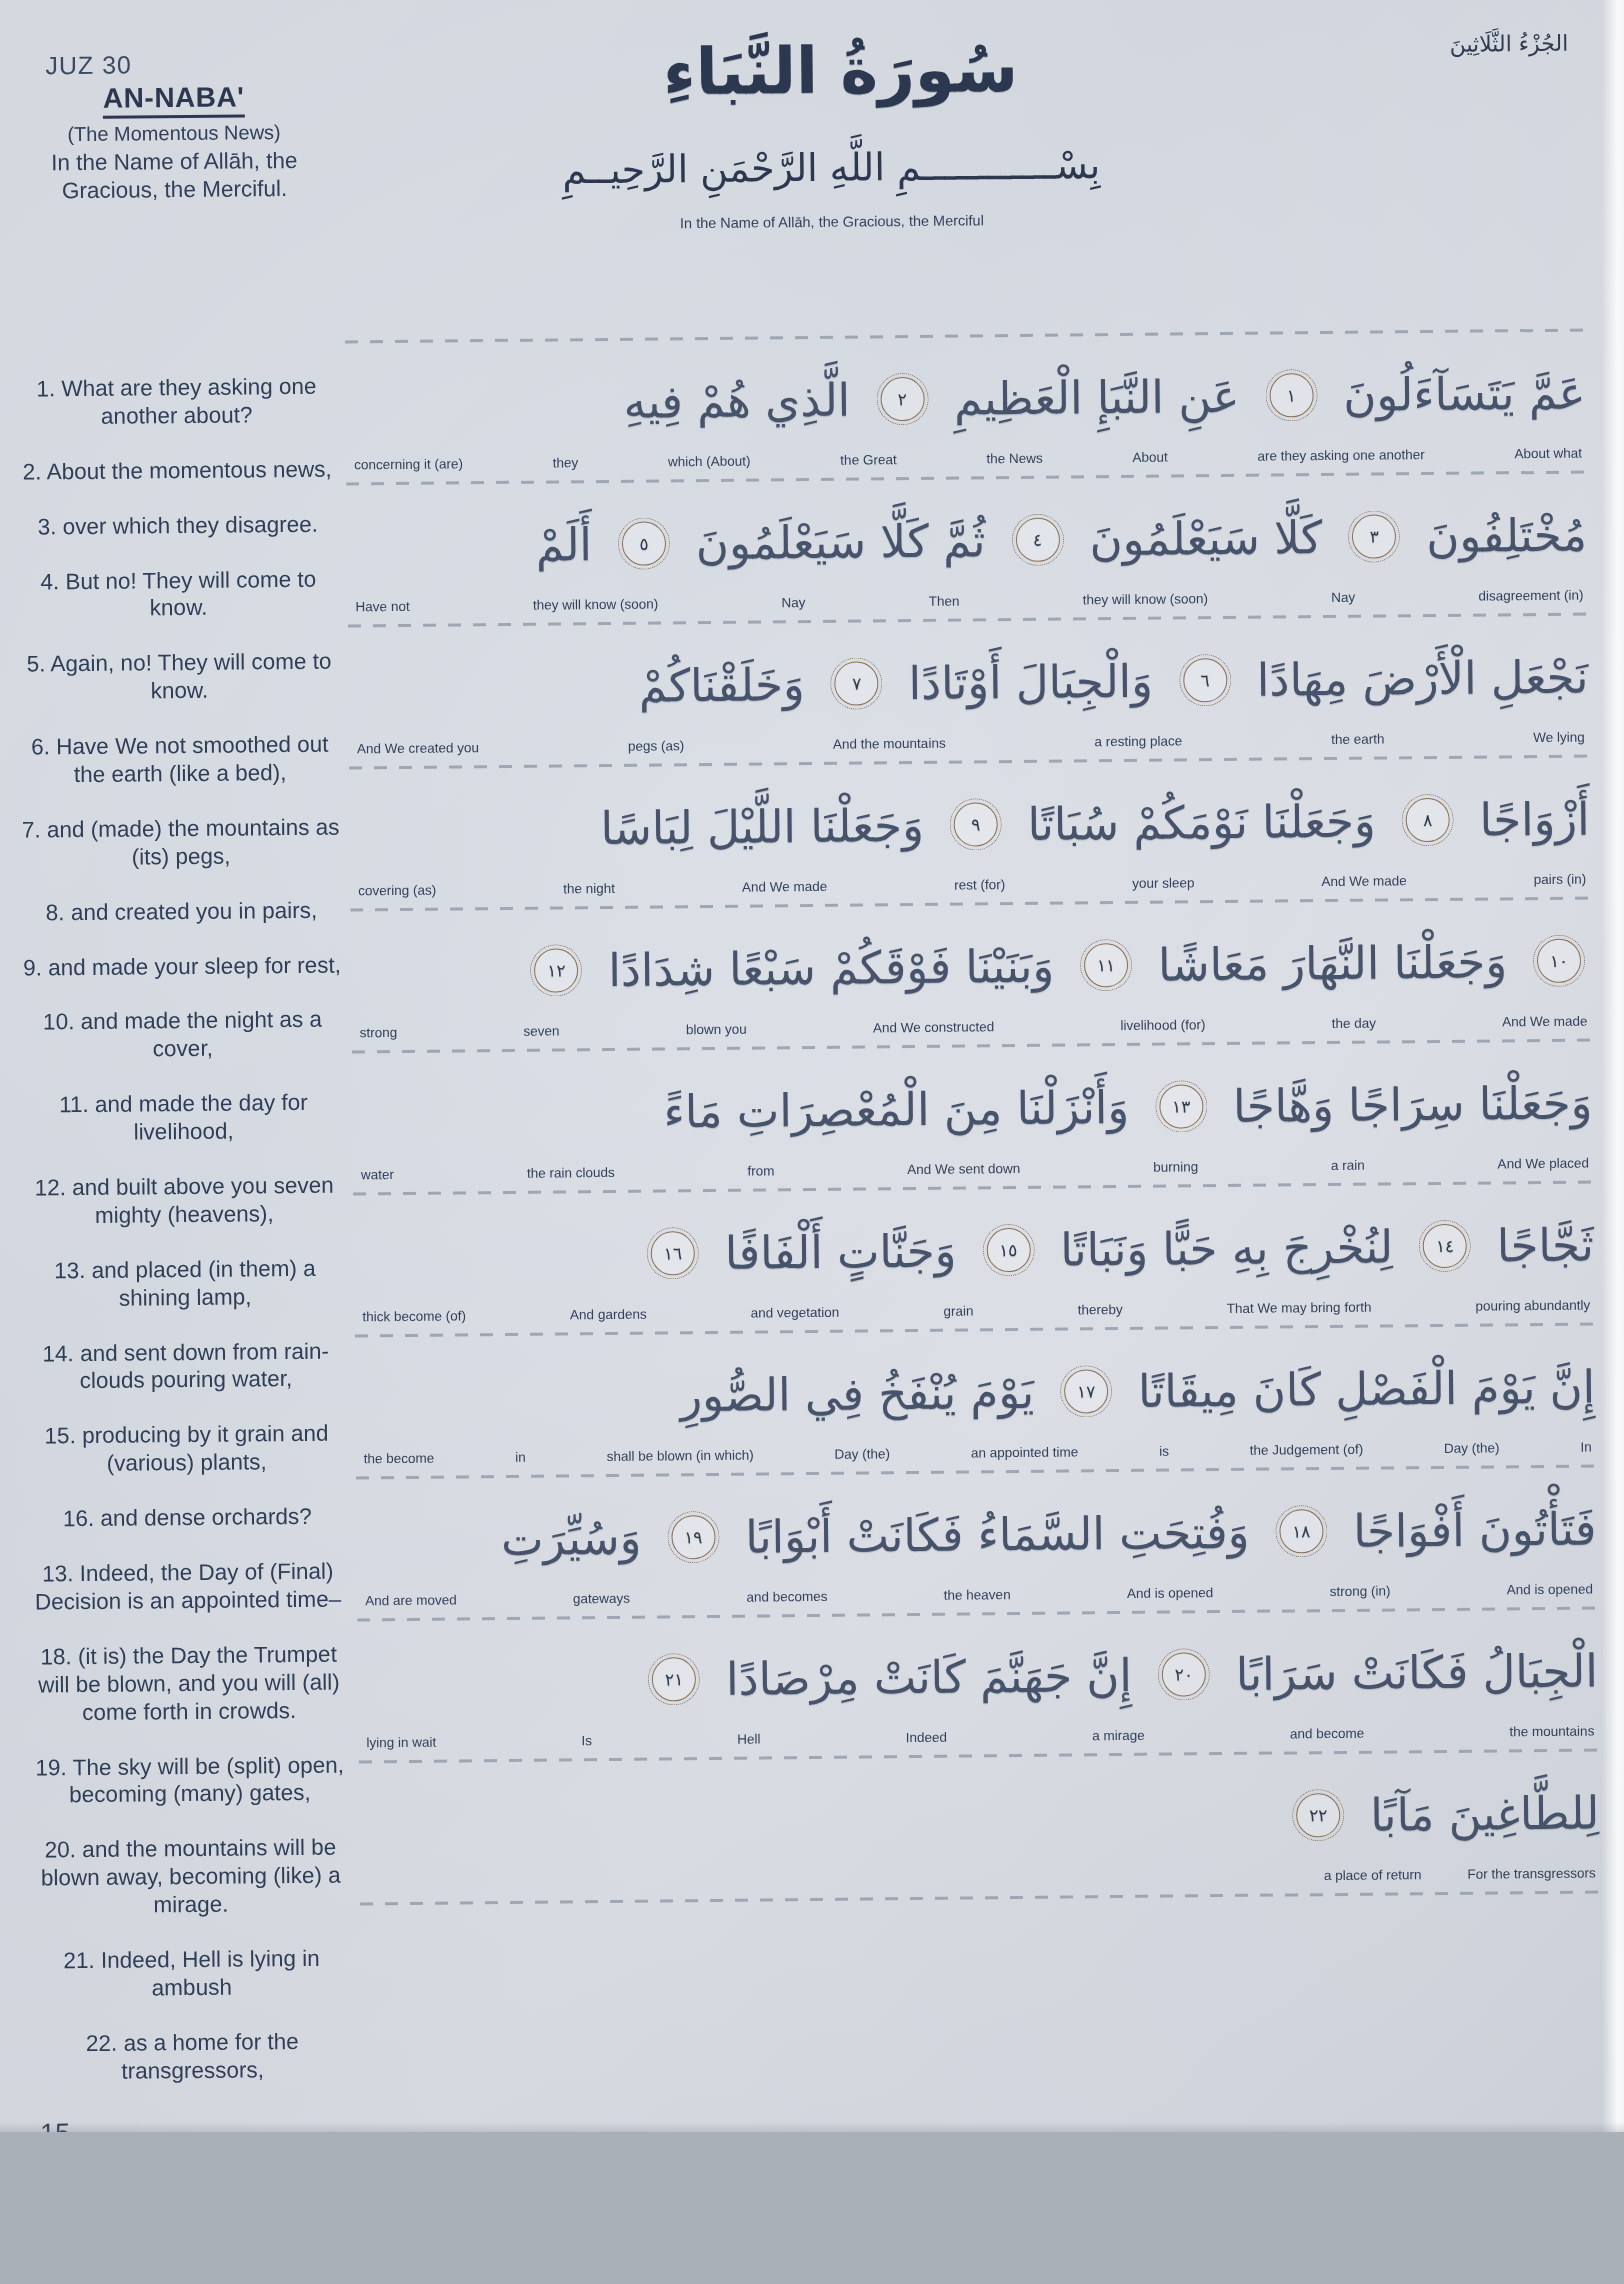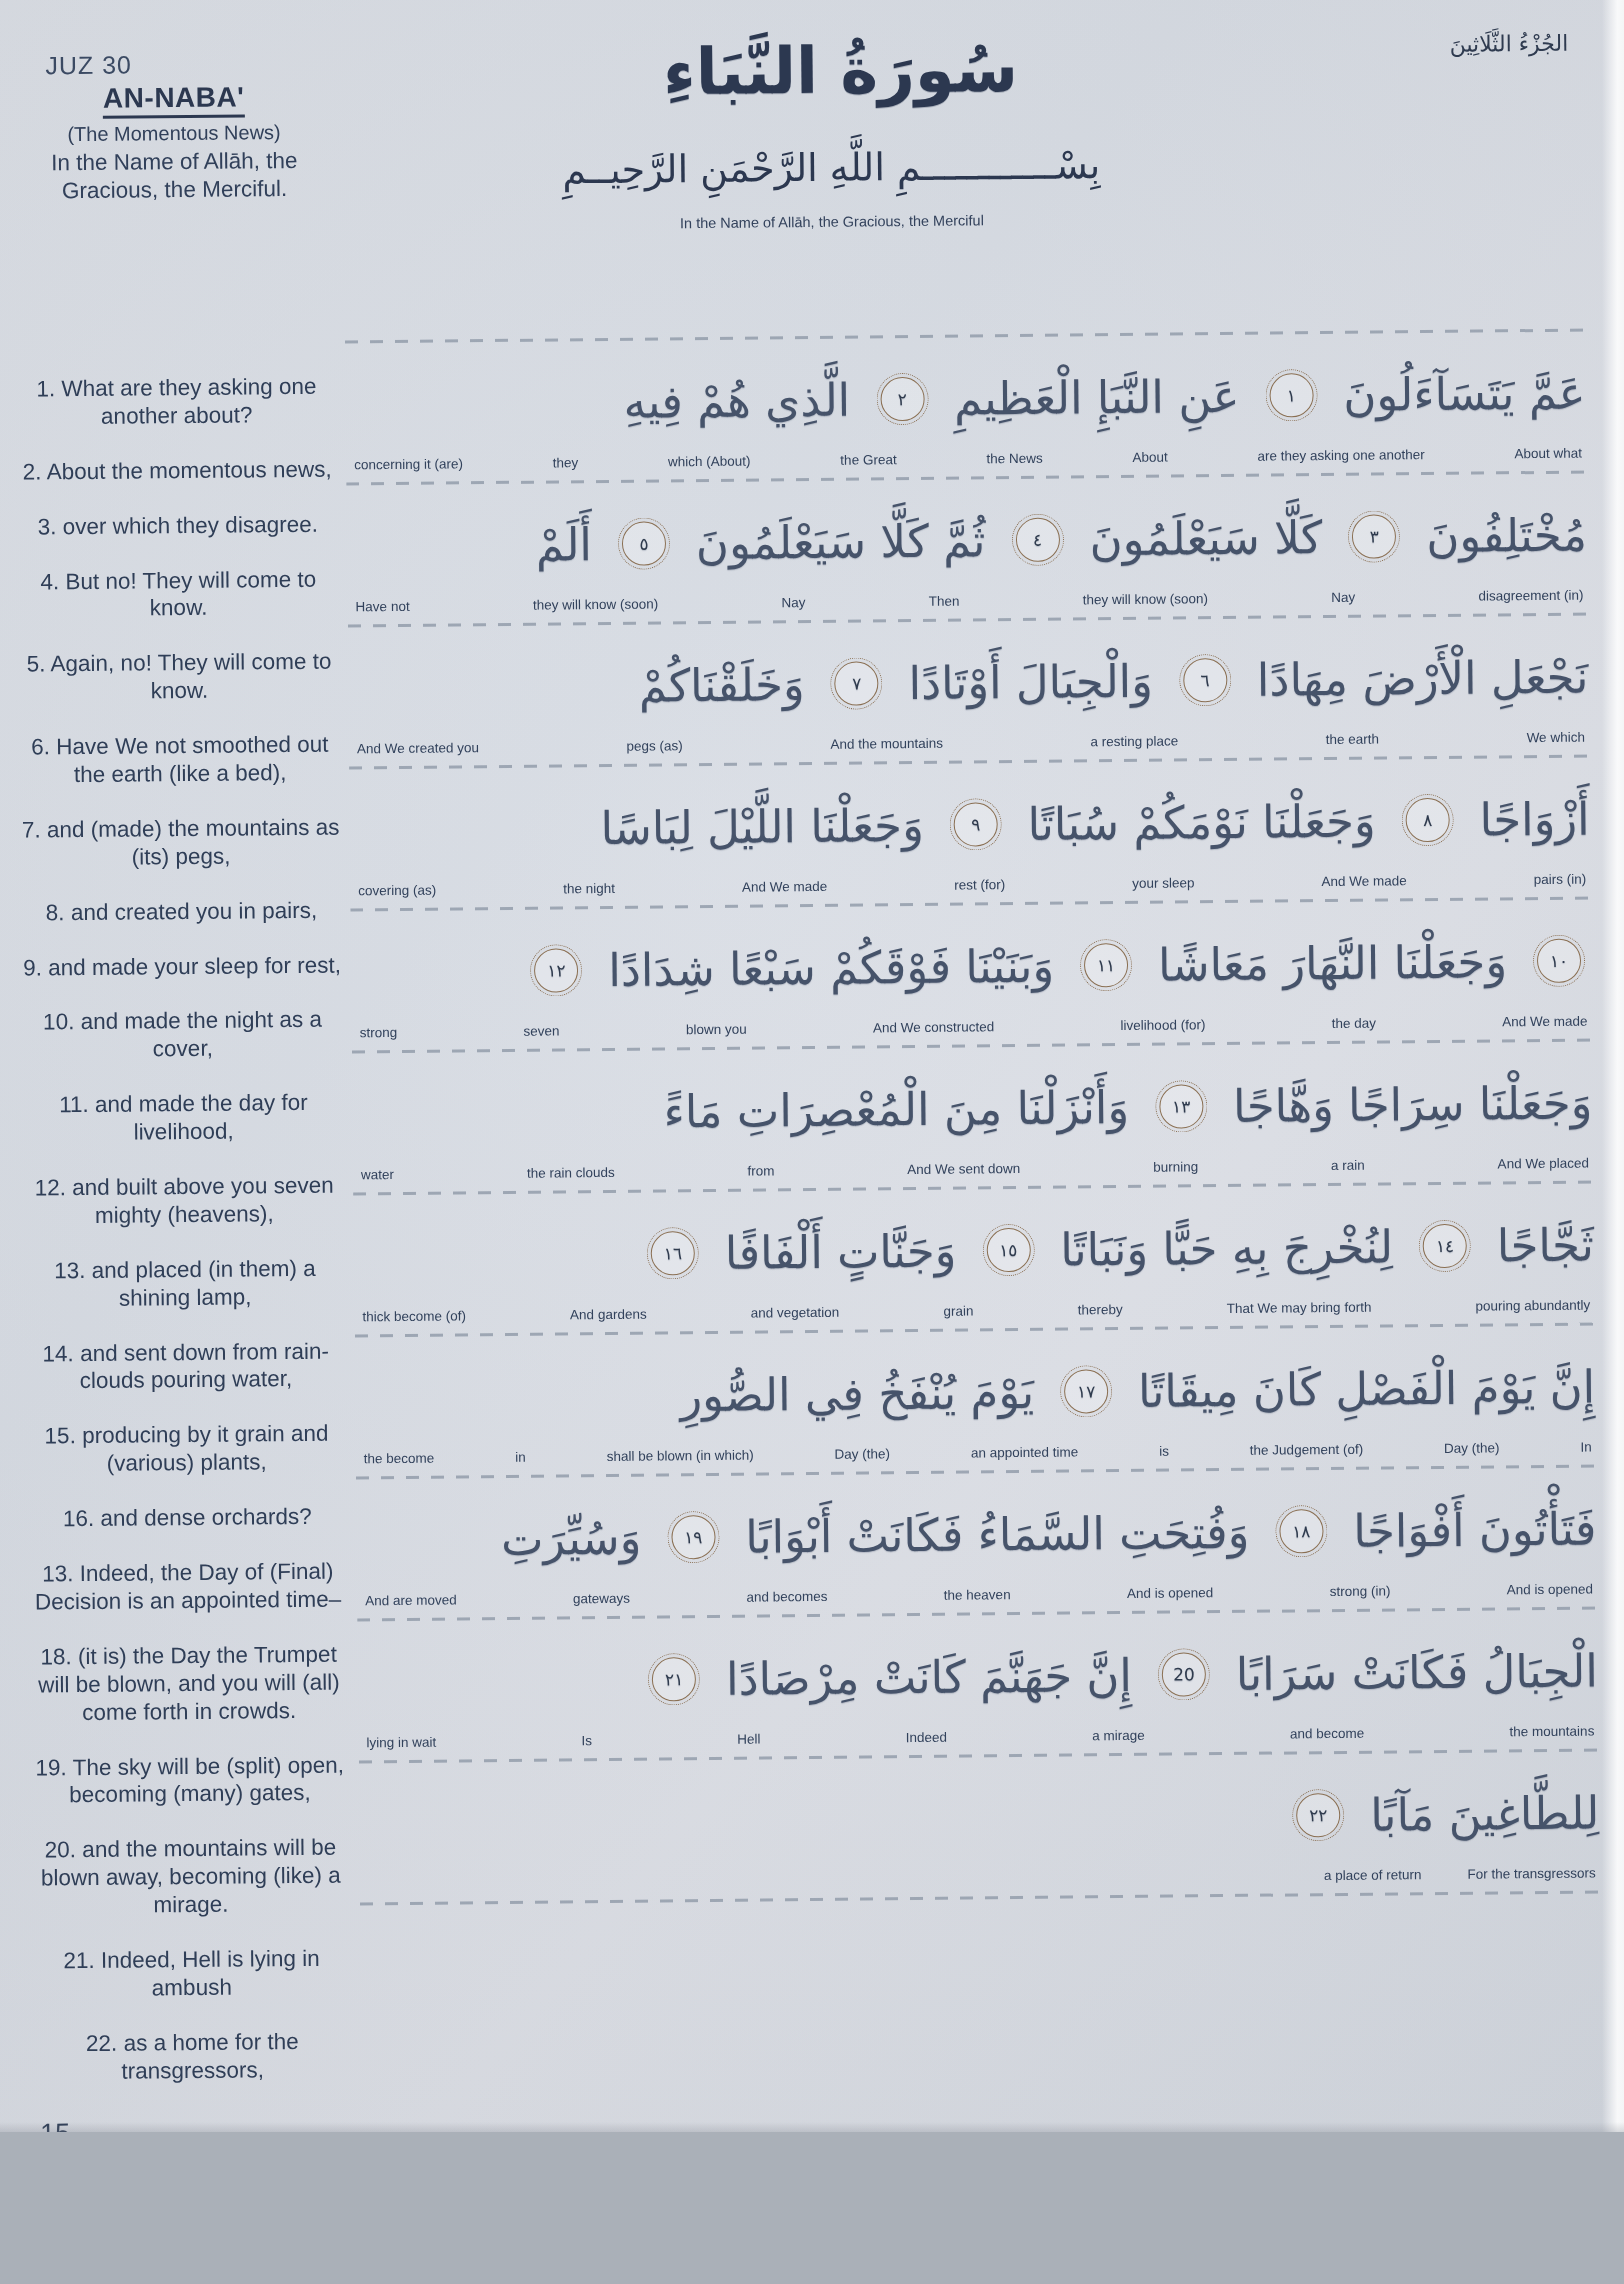--- a/index.html
+++ b/index.html
@@ -195,21 +195,21 @@
             <span class="atext">وَالْجِبَالَ أَوْتَادًا</span>
             <span class="marker">٧</span>
             <span class="atext">وَخَلَقْنَاكُمْ</span>
           </div>
     <div class="words">
             <span class="wlabel">And We created you</span>
             <span class="wlabel">pegs (as)</span>
             <span class="wlabel">And the mountains</span>
             <span class="wlabel">a resting place</span>
             <span class="wlabel">the earth</span>
-            <span class="wlabel">We which</span>
+            <span class="wlabel">We lying</span>
           </div>
     <div class="dash"></div>
   </div>
 
   <div class="arow">
     <div class="aline">
             <span class="atext">أَزْوَاجًا</span>
             <span class="marker">٨</span>
             <span class="atext">وَجَعَلْنَا نَوْمَكُمْ سُبَاتًا</span>
             <span class="marker">٩</span>
@@ -322,21 +322,21 @@
             <span class="wlabel">And is opened</span>
             <span class="wlabel">strong (in)</span>
             <span class="wlabel">And is opened</span>
           </div>
     <div class="dash"></div>
   </div>
 
   <div class="arow">
     <div class="aline">
             <span class="atext">الْجِبَالُ فَكَانَتْ سَرَابًا</span>
-            <span class="marker">20</span>
+            <span class="marker">٢٠</span>
             <span class="atext">إِنَّ جَهَنَّمَ كَانَتْ مِرْصَادًا</span>
             <span class="marker">٢١</span>
           </div>
     <div class="words">
             <span class="wlabel">lying in wait</span>
             <span class="wlabel">Is</span>
             <span class="wlabel">Hell</span>
             <span class="wlabel">Indeed</span>
             <span class="wlabel">a mirage</span>
             <span class="wlabel">and become</span>

